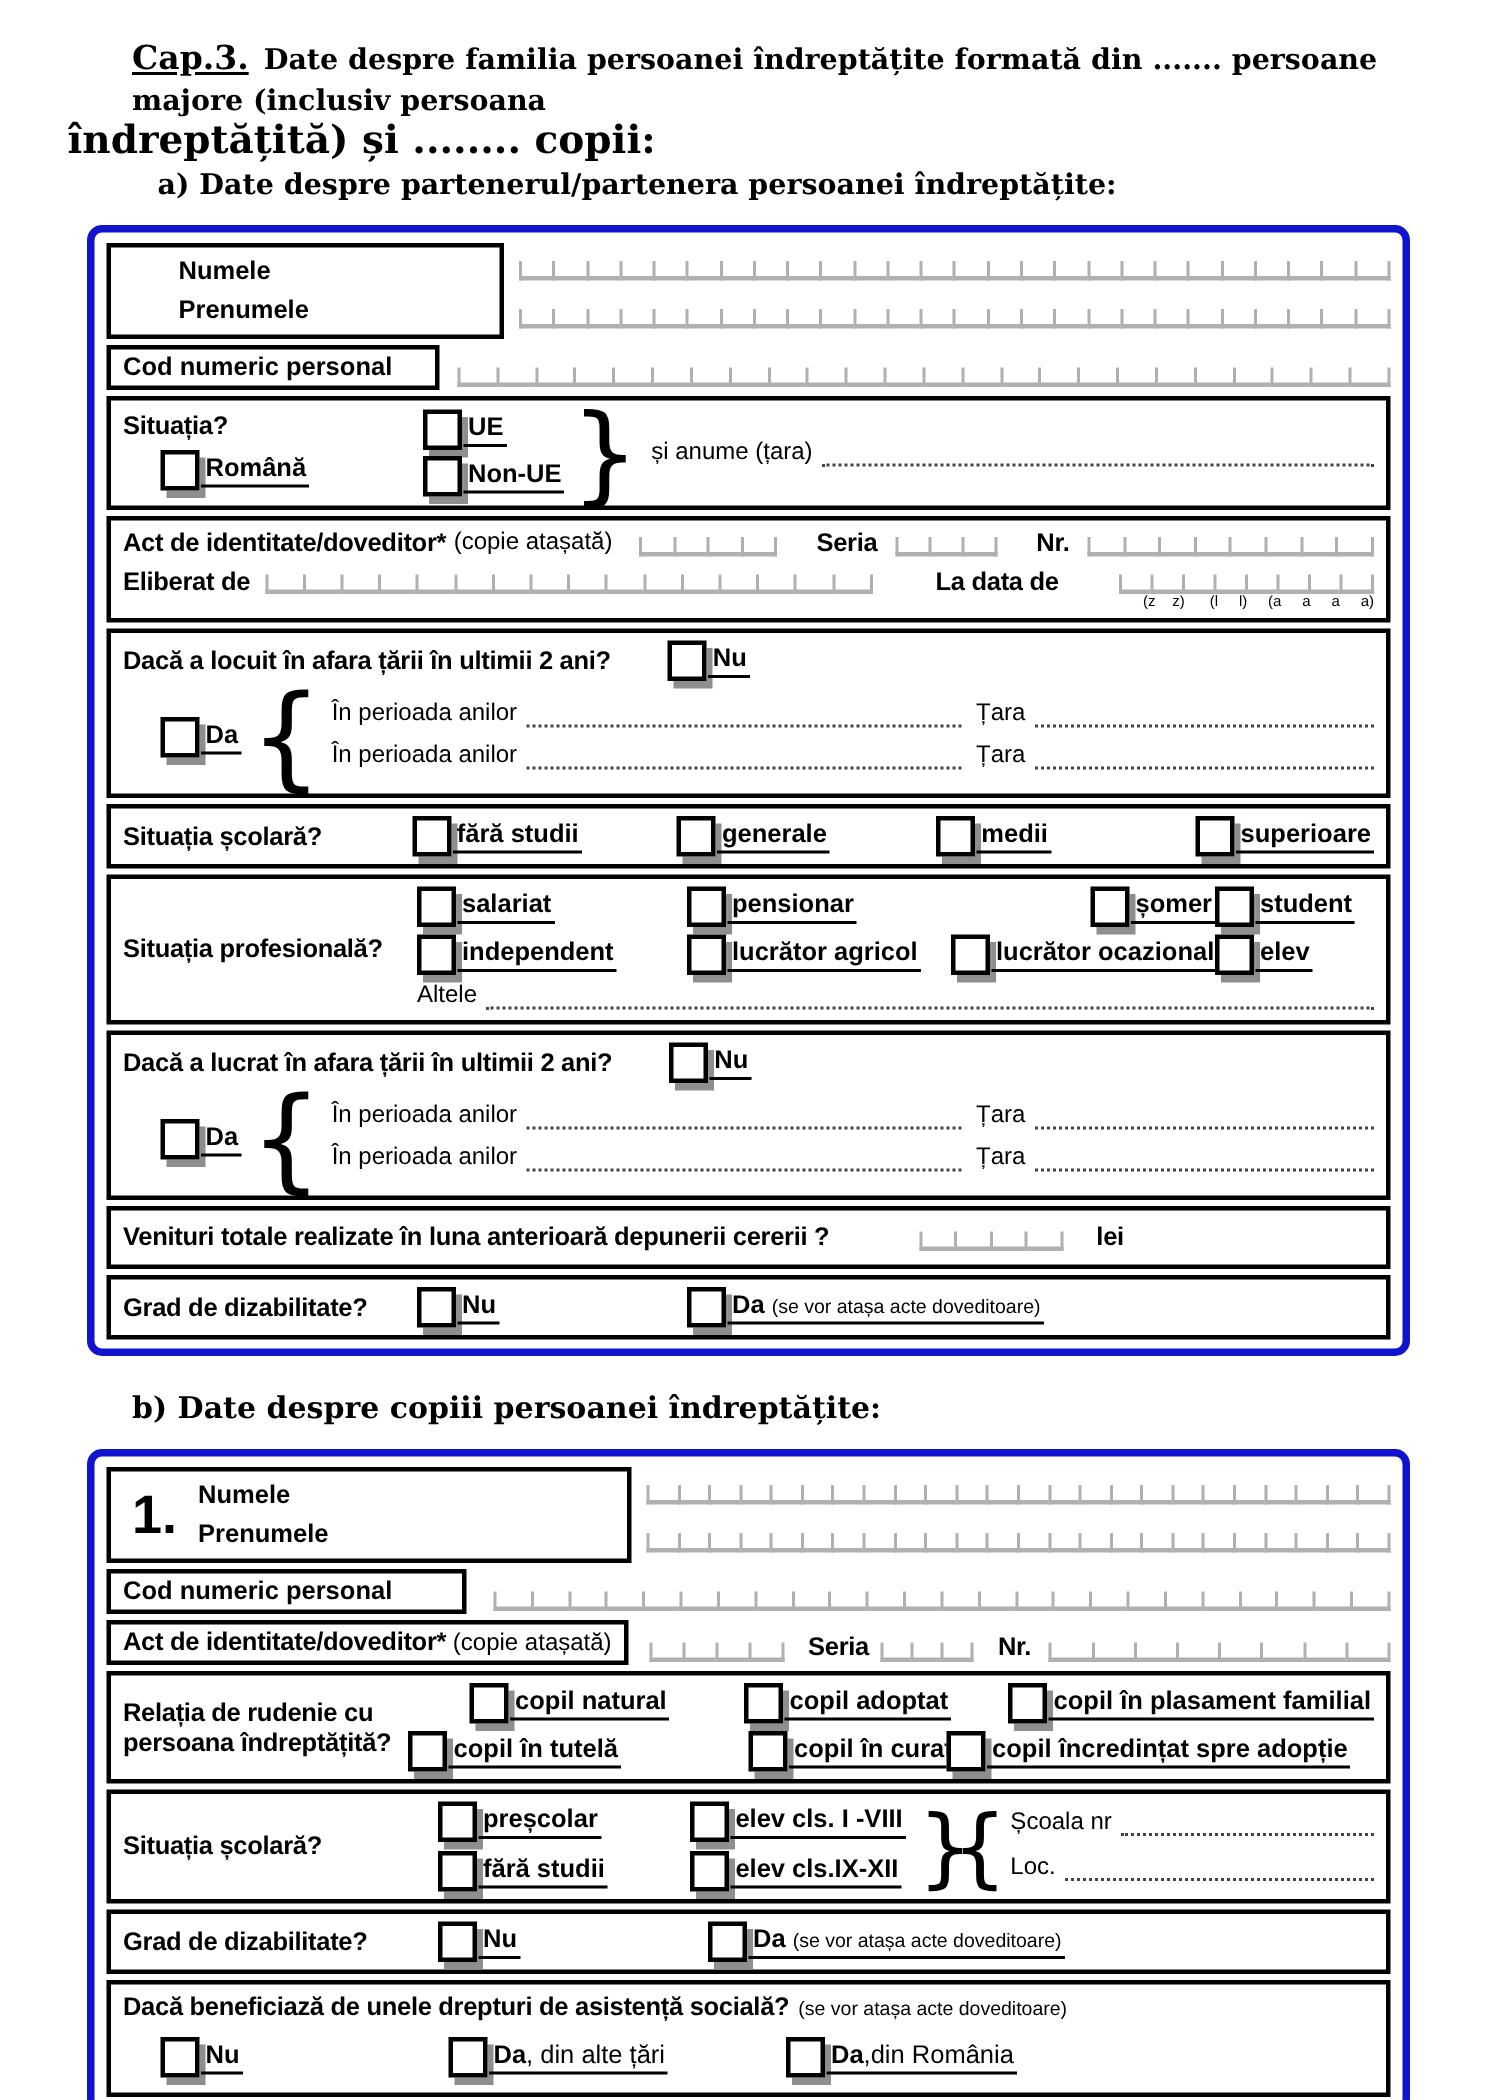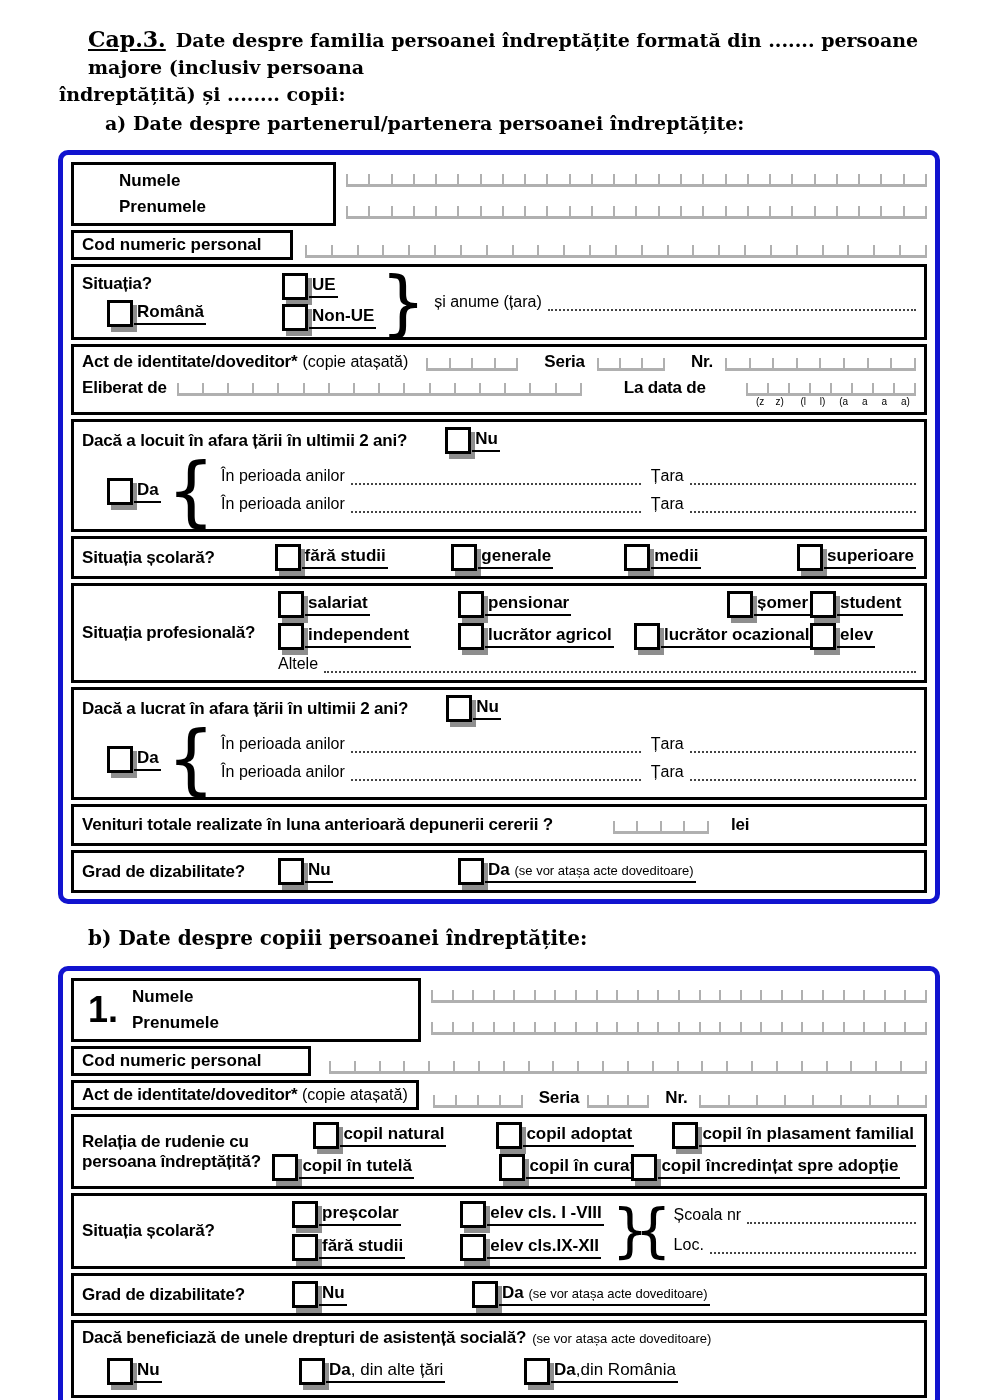--- a/index.html
+++ b/index.html
@@ -4,21 +4,21 @@
 <style>
   * { box-sizing: border-box; margin: 0; padding: 0; }
   body { background:#fff; font-family:"Liberation Sans",sans-serif; color:#000; }
   .page { width:990px; height:1400px; position:relative; background:#fff; overflow:hidden; }
 
   
   .script { font-family:"DejaVu Serif",serif; font-weight:bold; }
   .hdr { padding-top:26px; }
   .h1 { margin-left:88px; margin-right:40px; font-size:19px; line-height:27px; }
   .h1 .cap { text-decoration:underline; font-size:22px; margin-right:10px; }
-  .h2 { margin-left:59px; font-size:19px; line-height:26px; }
+  .h2 { margin-left:45px; font-size:26px; line-height:26px; }
   .h3 { margin-left:105px; font-size:19px; margin-top:5px; }
   .hb { margin-left:88px; font-size:20px; margin-top:22px; margin-bottom:16px; }
 
   
   .bluebox { margin:16px 50px 0 58px; border:5px solid #1113cf; border-radius:10px; padding:7px 8px 5px 8px; background:#fff; }
 
   
   .sec { border:3px solid #000; margin-bottom:4px; padding:5px 8px; position:relative; }
   .row-flex { display:flex; margin-bottom:4px; }
   .label-box { border:3px solid #000; padding:3px 10px; background:#fff; }
@@ -41,21 +41,21 @@
 
   
   .dotline { border-bottom:2px dotted #444; height:13px; display:inline-block; }
   .grow { flex:1; }
   .ptxt { font-size:16px; white-space:nowrap; }
   .pline { display:flex; align-items:flex-end; margin-bottom:10px; }
   .pline .ptxt { margin-right:6px; }
 
   .brace { font-family:"DejaVu Sans",sans-serif; font-weight:normal; }
   .small-note { font-size:13px; font-weight:normal; }
-  .hint { font-size:10px; white-space:pre; text-align:center; padding-left:4px; }
+  .hint { font-size:10px; white-space:pre; text-align:right; padding-left:4px; }
 
   .child-num { font-size:36px; font-weight:bold; line-height:52px; padding:0 14px 0 4px; }
 </style>
 </head>
 <body>
 
 <div class="page">
 
   <div class="hdr">
     <div class="h1 script"><span class="cap">Cap.3.</span><span>Date despre familia persoanei îndreptățite formată din ....... persoane majore (inclusiv persoana</span></div>

